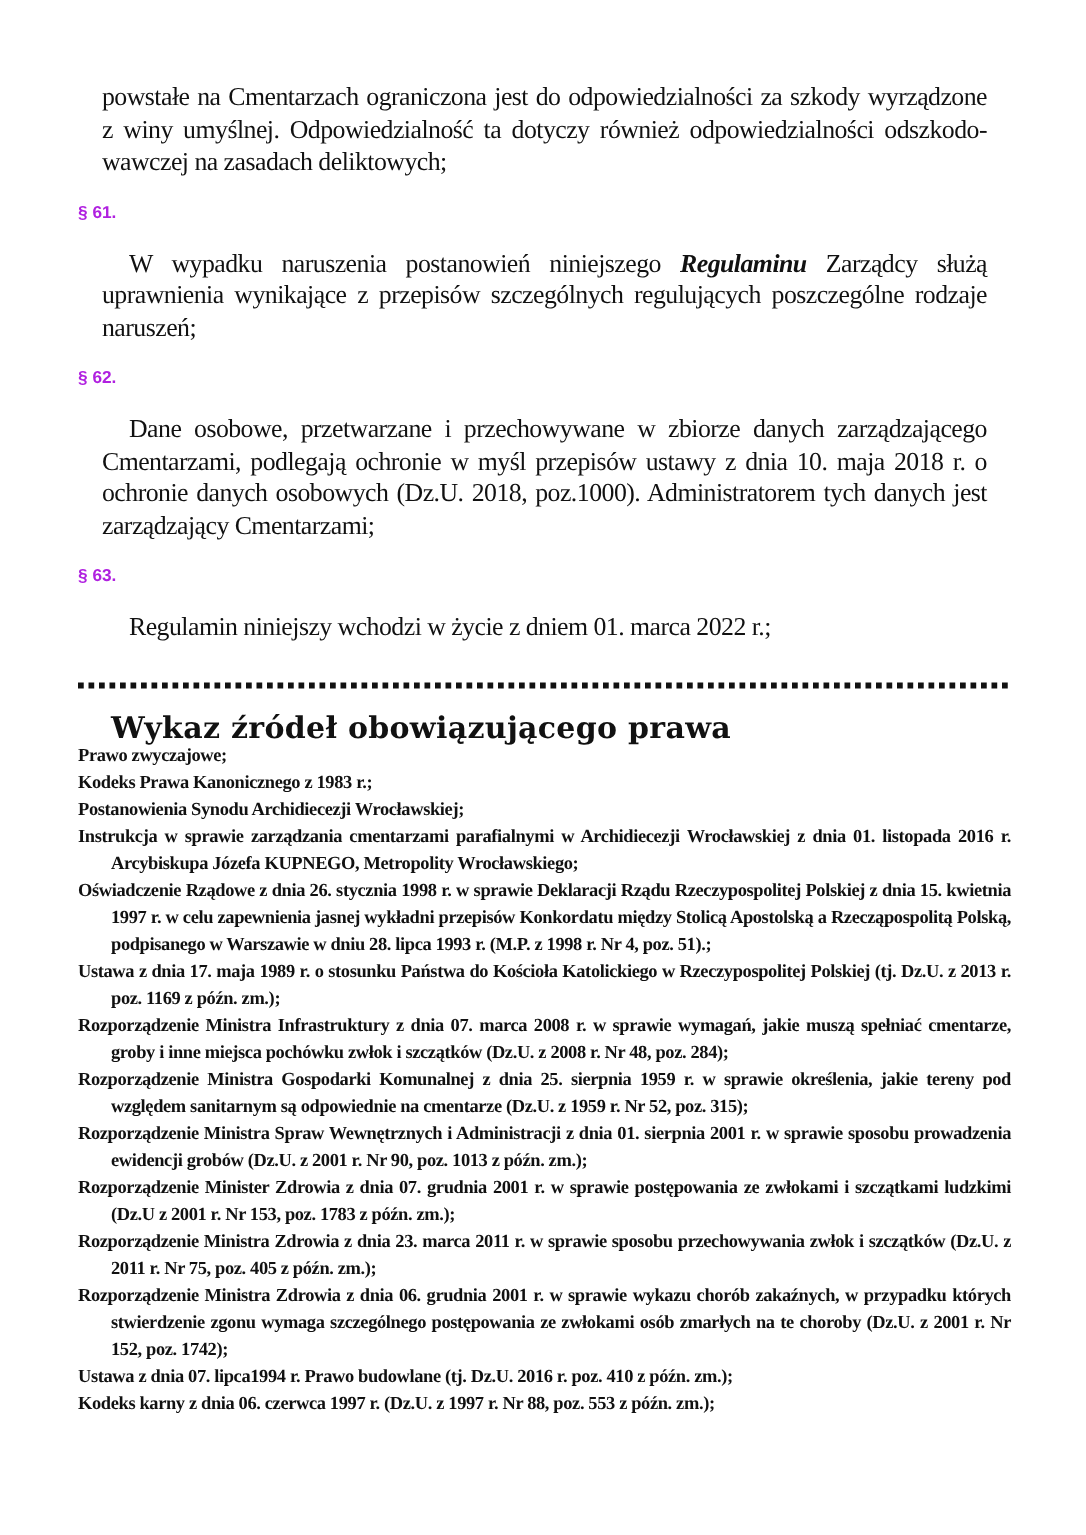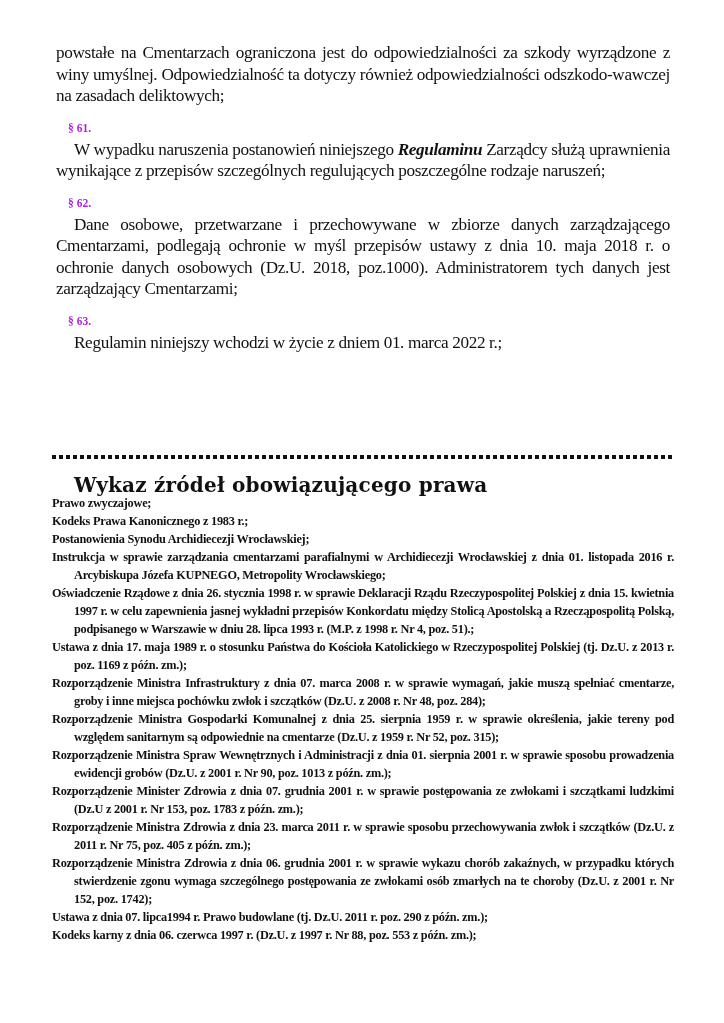--- a/index.html
+++ b/index.html
@@ -1,20 +1,20 @@
 <!DOCTYPE html>
 <html><head>
 <meta charset="utf-8">
 <style>
   html, body { margin:0; padding:0; background:#fff; }
   body { width:724px; height:1023px; position:relative; overflow:hidden; color:#111; }
   .page { position:absolute; left:52px; top:38px; width:622px; }
-  .body-text { font-family:"Liberation Serif", serif; font-size:17.2px; line-height:21.5px; text-align:justify; margin:4px; letter-spacing:-0.35px; }
+  .body-text { font-family:"Liberation Serif", serif; font-size:17.2px; line-height:21.5px; text-align:justify; margin:16px; letter-spacing:-0.35px; }
   .indent { text-indent:18px; }
-  .para-num { font-family:Liberation Serif, serif; font-weight:bold; color:#b020e0; font-size:11.5px; margin:14px 0 1px 16px; line-height:14px; }
+  .para-num { font-family:Liberation Sans, sans-serif; font-weight:bold; color:#b020e0; font-size:11.5px; margin:14px 0 1px 0; line-height:14px; }
   .sep { position:absolute; left:52px; top:455px; width:622px; height:4px;
          background-image: radial-gradient(circle, #111 0 1.8px, transparent 2px);
          background-image: linear-gradient(90deg, #111 0 4px, transparent 4px 7px);
          background-size:7px 4px; background-repeat:repeat-x; }
   .list-title { position:absolute; left:74px; top:473px; font-family:"DejaVu Serif", serif; font-weight:bold; font-size:20px; letter-spacing:0.2px; color:#111; }
   .src-list { position:absolute; left:52px; top:494px; width:622px; margin:0; padding:0; list-style:none;
               font-family:"Liberation Serif", serif; font-weight:bold; font-size:12.3px; line-height:18px; letter-spacing:-0.25px; }
   .src-list li { padding-left:22px; text-indent:-22px; text-align:justify; margin:0; }
   i.em { font-style:italic; font-weight:bold; }
 </style>
@@ -44,15 +44,15 @@
   <li>Postanowienia Synodu Archidiecezji Wrocławskiej;</li>
   <li>Instrukcja w sprawie zarządzania cmentarzami parafialnymi w Archidiecezji Wrocławskiej z dnia 01. listopada 2016 r. Arcybiskupa Józefa KUPNEGO, Metropolity Wrocławskiego;</li>
   <li>Oświadczenie Rządowe z dnia 26. stycznia 1998 r. w sprawie Deklaracji Rządu Rzeczypospolitej Polskiej z dnia 15. kwietnia 1997 r. w celu zapewnienia jasnej wykładni przepisów Konkordatu między Stolicą Apostolską a Rzecząpospolitą Polską, podpisanego w Warszawie w dniu 28. lipca 1993 r. (M.P. z 1998 r. Nr 4, poz. 51).;</li>
   <li>Ustawa z dnia 17. maja 1989 r. o stosunku Państwa do Kościoła Katolickiego w Rzeczypospolitej Polskiej (tj. Dz.U. z 2013 r. poz. 1169 z późn. zm.);</li>
   <li>Rozporządzenie Ministra Infrastruktury z dnia 07. marca 2008 r. w sprawie wymagań, jakie muszą spełniać cmentarze, groby i inne miejsca pochówku zwłok i szczątków (Dz.U. z 2008 r. Nr 48, poz. 284);</li>
   <li>Rozporządzenie Ministra Gospodarki Komunalnej z dnia 25. sierpnia 1959 r. w sprawie określenia, jakie tereny pod względem sanitarnym są odpowiednie na cmentarze (Dz.U. z 1959 r. Nr 52, poz. 315);</li>
   <li>Rozporządzenie Ministra Spraw Wewnętrznych i Administracji z dnia 01. sierpnia 2001 r. w sprawie sposobu prowadzenia ewidencji grobów (Dz.U. z 2001 r. Nr 90, poz. 1013 z późn. zm.);</li>
   <li>Rozporządzenie Minister Zdrowia z dnia 07. grudnia 2001 r. w sprawie postępowania ze zwłokami i szczątkami ludzkimi (Dz.U z 2001 r. Nr 153, poz. 1783 z późn. zm.);</li>
   <li>Rozporządzenie Ministra Zdrowia z dnia 23. marca 2011 r. w sprawie sposobu przechowywania zwłok i szczątków (Dz.U. z 2011 r. Nr 75, poz. 405 z późn. zm.);</li>
   <li>Rozporządzenie Ministra Zdrowia z dnia 06. grudnia 2001 r. w sprawie wykazu chorób zakaźnych, w przypadku których stwierdzenie zgonu wymaga szczególnego postępowania ze zwłokami osób zmarłych na te choroby (Dz.U. z 2001 r. Nr 152, poz. 1742);</li>
-  <li>Ustawa z dnia 07. lipca1994 r. Prawo budowlane (tj. Dz.U. 2011 r. poz. 290 z późn. zm.);</li>
+  <li>Ustawa z dnia 07. lipca1994 r. Prawo budowlane (tj. Dz.U. 2016 r. poz. 410 z późn. zm.);</li>
   <li>Kodeks karny z dnia 06. czerwca 1997 r. (Dz.U. z 1997 r. Nr 88, poz. 553 z późn. zm.);</li>
 </ul>
 
 </body></html>

